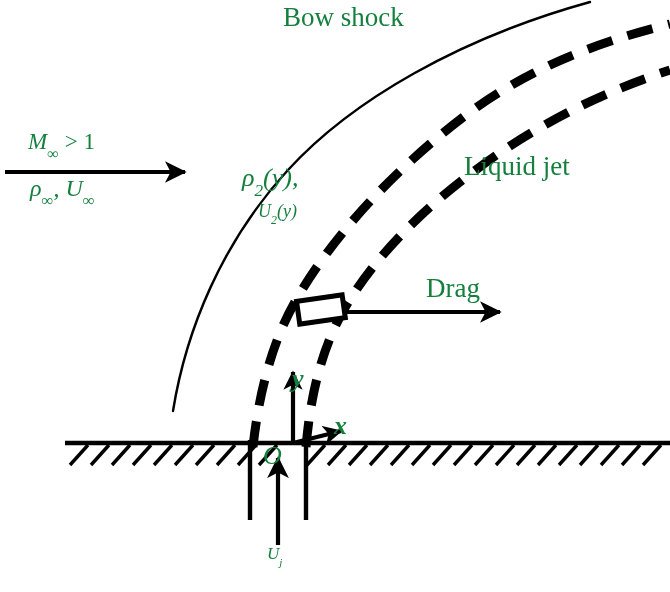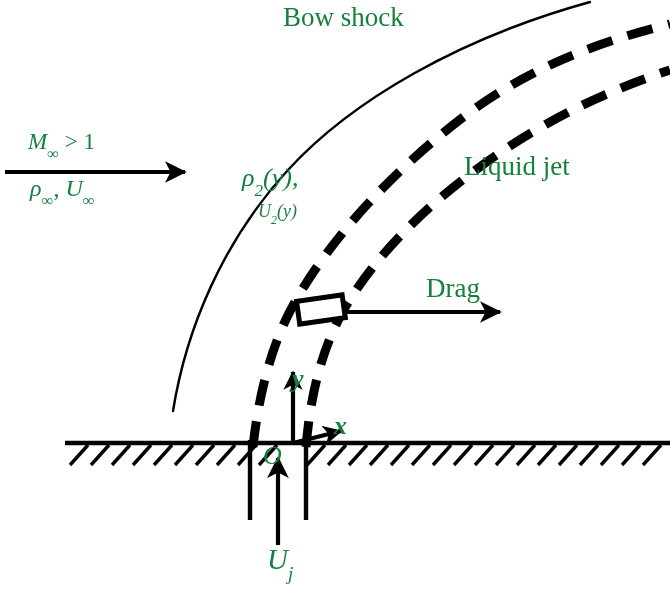--- a/index.html
+++ b/index.html
@@ -51,21 +51,21 @@
   #label-bow-shock   { left: 283px; top: 4px;   font-size: 27px; }
   #label-liquid-jet  { left: 464px; top: 153px; font-size: 27px; }
   #label-drag        { left: 394px; top: 275px; font-size: 27px; margin-left: 32px; }
   #label-mach        { left: 28px;  top: 130px; font-size: 23px; }
   #label-freestream  { left: 30px;  top: 176px; font-size: 24px; }
   #label-jet-props-1 { left: 242px; top: 165px; font-size: 26px; }
   #label-jet-props-2 { left: 258px; top: 202px; font-size: 18px; }
   #label-axis-y      { left: 292px; top: 366px; font-size: 26px; }
   #label-axis-x      { left: 334px; top: 413px; font-size: 26px; }
   #label-origin      { left: 263px; top: 443px; font-size: 26px; }
-  #label-uj          { left: 267px; top: 545px; font-size: 29px; }
+  #label-uj          { left: 267px; top: 545px; font-size: 17px; }
 </style>
 </head>
 <body>
 
 <div id="diagram-root">
 
   <svg id="diagram-svg" viewBox="0 0 670 592">
     <defs>
       <marker id="arrowSolid" viewBox="0 0 10 10" refX="9.2" refY="5" markerWidth="5.2" markerHeight="5.2" orient="auto-start-reverse">
         <path d="M 0 0 L 10 5 L 0 10 L 2.6 5 z" fill="#000"></path>

